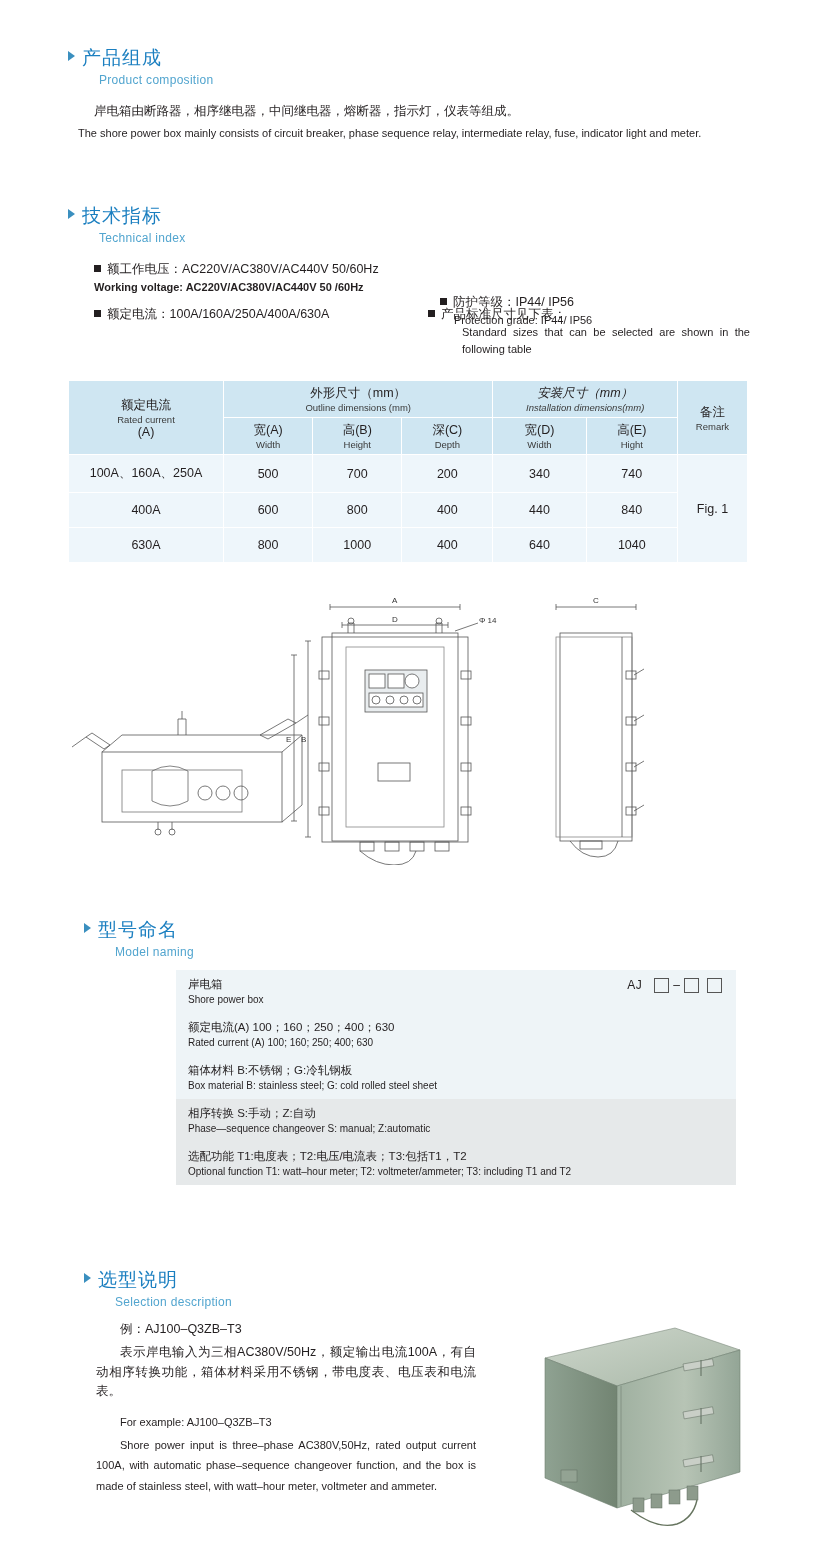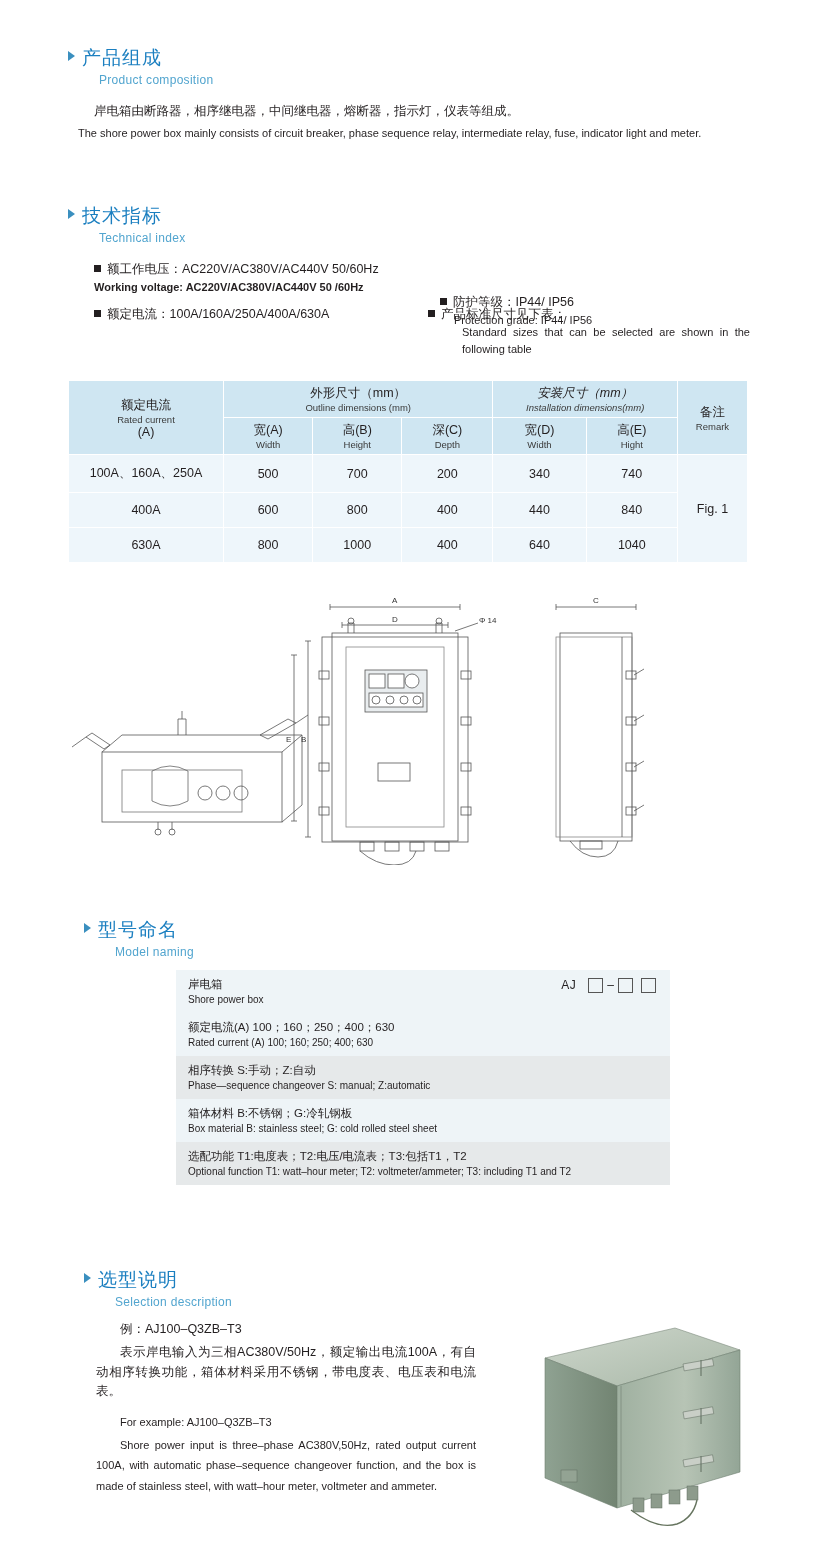--- a/index.html
+++ b/index.html
@@ -66,21 +66,21 @@
     text-align: center;
     vertical-align: middle;
     color: #231f20;
   }
   table.spec thead th { background: #cfe6f2; font-weight: normal; padding: 4px 2px; }
   table.spec tbody td { background: #eef6fb; padding: 10px 2px; font-size: 12.5px; }
   .th-cn { font-size: 12.5px; display:block; }
   .th-en { font-size: 9.5px; display:block; color:#3a3a3a; }
 
   
-  .mn-wrap { position:absolute; left: 176px; top: 970px; width: 494px; }
+  .mn-wrap { position:absolute; left: 176px; top: 970px; width: 560px; }
   .mn-row { padding: 7px 12px; position: relative; }
   .mn-row.light { background:#eef4f7; }
   .mn-row.grey  { background:#e6e9ea; }
   .mn-cn { font-size: 11.5px; color:#231f20; display:block; line-height:1.35;}
   .mn-en { font-size: 10px; color:#231f20; display:block; line-height:1.35;}
   .mn-codes { position:absolute; right: 10px; top: 8px; font-size: 12px; }
   .mn-box {
     display:inline-block; width: 15px; height: 15px;
     border: 1px solid #555; vertical-align: middle; margin: 0 4px;
   }
@@ -322,27 +322,27 @@
       <span class="mn-cn">岸电箱</span>
       <span class="mn-en">Shore power box</span>
       <span class="mn-codes">
         <span class="mn-aj">AJ</span><span class="mn-box"></span><span>–</span><span class="mn-box"></span><span class="mn-box"></span>
       </span>
     </div>
     <div class="mn-row light">
       <span class="mn-cn">额定电流(A)  100；160；250；400；630</span>
       <span class="mn-en">Rated current (A)  100; 160; 250; 400; 630</span>
     </div>
+    <div class="mn-row light">
+      <span class="mn-cn">箱体材料      B:不锈钢；G:冷轧钢板</span>
+      <span class="mn-en">Box material    B: stainless steel; G: cold rolled steel sheet</span>
+    </div>
     <div class="mn-row grey">
       <span class="mn-cn">相序转换  S:手动；Z:自动</span>
       <span class="mn-en">Phase—sequence changeover  S: manual;  Z:automatic</span>
-    </div>
-    <div class="mn-row light">
-      <span class="mn-cn">箱体材料      B:不锈钢；G:冷轧钢板</span>
-      <span class="mn-en">Box material    B: stainless steel; G: cold rolled steel sheet</span>
     </div>
     <div class="mn-row grey">
       <span class="mn-cn">选配功能        T1:电度表；T2:电压/电流表；T3:包括T1，T2</span>
       <span class="mn-en">Optional function   T1: watt–hour meter; T2: voltmeter/ammeter; T3: including T1 and T2</span>
     </div>
   </div>
 
   <div class="section-head" style="left:84px; top:1267px;">
     <span class="sec-arrow"></span><span class="sec-cn">选型说明</span>
     <div class="sec-en">Selection description</div>

